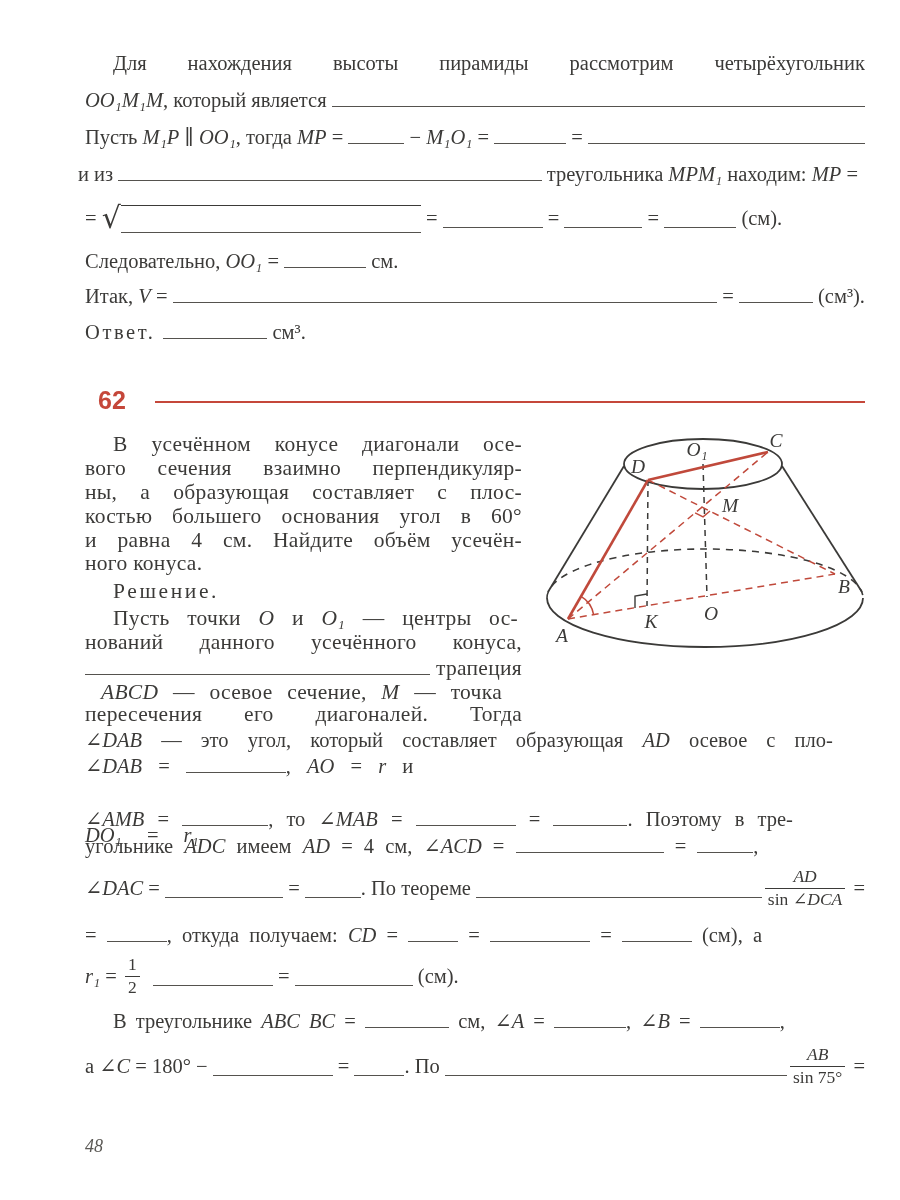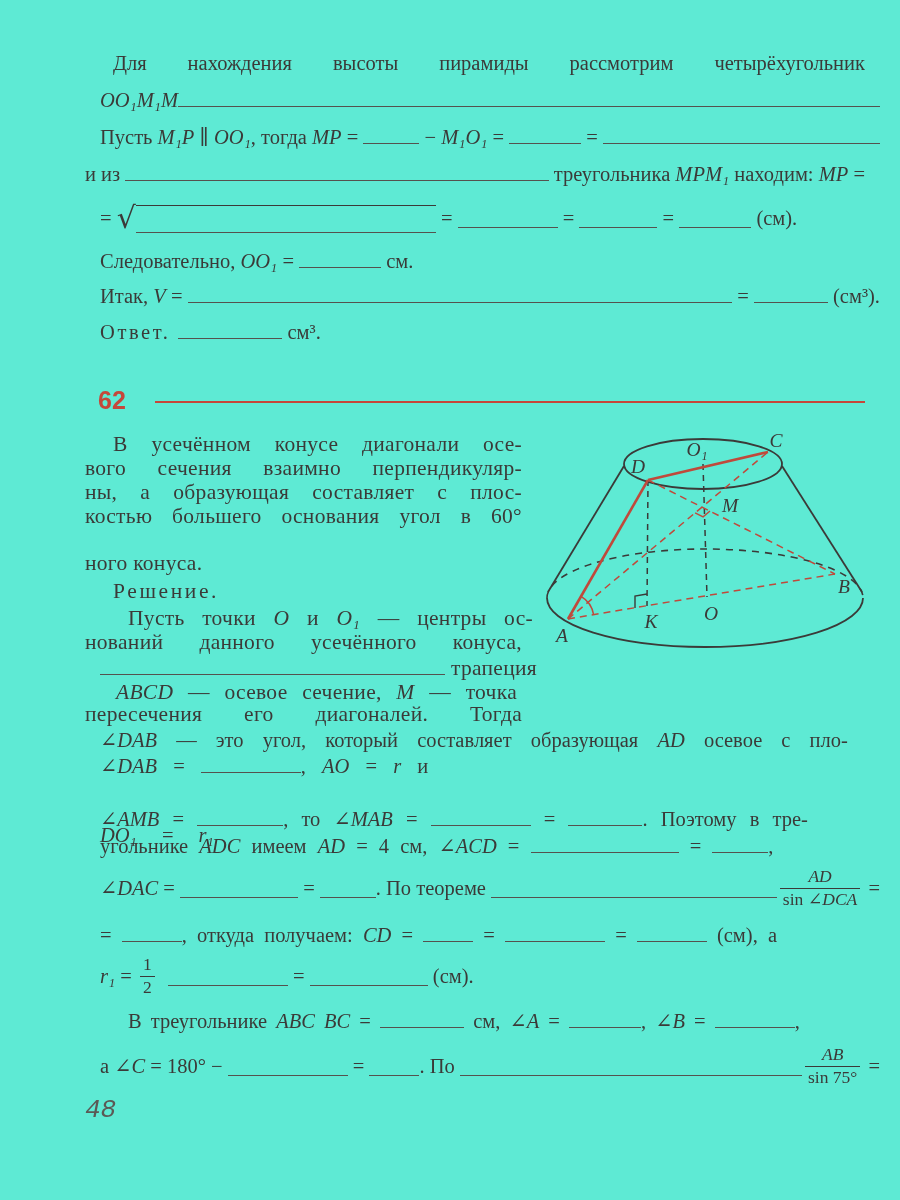--- a/index.html
+++ b/index.html
@@ -1,19 +1,19 @@
 <!DOCTYPE html>
 <html><head>
 <meta charset="utf-8">
 <style>
   html,body{margin:0;padding:0;background:#e8e6e2;}
-  .page{position:relative;width:900px;height:1200px;background:#5eead4;
+  .page{position:relative;width:900px;height:1200px;background:#ffffff;
     font-family:"Liberation Serif","DejaVu Serif","DejaVu Sans",serif;color:#3b3a38;overflow:hidden;}
   .line{position:absolute;display:flex;align-items:baseline;white-space:pre;
-    font-size:20.5px;line-height:27px;margin-left:15px;}
+    font-size:20.5px;line-height:27px;}
   .jline{position:absolute;white-space:normal;text-align:justify;text-align-last:justify;
     font-size:20.5px;line-height:27px;}
   .col{font-size:21.5px;letter-spacing:.3px;}
   .plain{position:absolute;font-size:21.5px;letter-spacing:.3px;}
   .mr{font-style:italic;}
   .tr{}
   .ls{letter-spacing:2.6px;}
   .bl{display:inline-block;height:3px;border-bottom:1.4px solid #55524e;flex:0 0 auto;}
   .bl.grow{flex:1 1 auto;min-width:50px;}
   .tall{align-items:center;}
@@ -23,48 +23,49 @@
   .fr .fn{padding:0 3px;}
   .fr .fd{border-top:1.4px solid #3b3a38;padding:0 3px;}
   .rad{display:inline-flex;align-items:flex-start;align-self:center;}
   .rad .rs{font-size:30px;line-height:36px;font-family:"DejaVu Sans",sans-serif;}
   .rad .rb{display:inline-block;height:26px;margin-top:5px;
     border-top:1.6px solid #3b3a38;border-bottom:1.4px solid #55524e;}
   .prob-head{position:absolute;left:98px;top:386px;width:767px;display:flex;align-items:center;gap:15px;}
   .prob-num{font-family:"Liberation Sans","DejaVu Sans",sans-serif;font-weight:bold;
     font-size:25px;color:#c5473a;}
   .rule{flex:1;height:2.6px;background:#c5473a;margin-left:14px;margin-top:3px;}
-  .pageno{position:absolute;left:85px;top:1095px;font-style:italic;font-size:26px;color:#5b5955;font-family:Liberation Mono, monospace;}
+  .pageno{position:absolute;left:85px;top:1136px;font-style:italic;font-size:18px;color:#5b5955;}
   .fig{position:absolute;left:525px;top:420px;}
   .fig text{font-style:italic;font-size:19.5px;fill:#3b3a38;
     font-family:"Liberation Serif","DejaVu Serif",serif;}
 </style>
 </head>
 <body>
 
 <div class="page">
 
   <div class="jline" style="left:113px;top:50px;width:752px">Для нахождения высоты пирамиды рассмотрим четырёхугольник</div>
-  <div class="line" style="left:85px;top:87px;width:780px"><span class="mr">OO₁M₁M</span><span class="bl grow"></span></div>
+  <div class="line" style="left:85px;top:87px;width:780px"><span class="mr">OO₁M₁M</span><span class="tr">, который является </span><span class="bl grow"></span></div>
   <div class="line" style="left:85px;top:124px;width:780px"><span class="tr">Пусть </span><span class="mr">M₁P</span><span class="tr"> ∥ </span><span class="mr">OO₁</span><span class="tr">, тогда </span><span class="mr">MP</span><span class="tr"> = </span><span class="bl" style="width: 56px;"></span><span class="tr"> − </span><span class="mr">M₁O₁</span><span class="tr"> = </span><span class="bl" style="width: 72px;"></span><span class="tr"> = </span><span class="bl grow"></span></div>
-  <div class="line" style="left:70px;top:161px;width:780px"><span class="tr">и из </span><span class="bl grow"></span><span class="tr"> треугольника </span><span class="mr">MPM₁</span><span class="tr"> находим: </span><span class="mr">MP</span><span class="tr"> =</span></div>
+  <div class="line" style="left:78px;top:161px;width:780px"><span class="tr">и из </span><span class="bl grow"></span><span class="tr"> треугольника </span><span class="mr">MPM₁</span><span class="tr"> находим: </span><span class="mr">MP</span><span class="tr"> =</span></div>
   <div class="line tall" style="left:85px;top:196px;width:780px;height:44px"><span class="tr">= </span><span class="rad"><span class="rs">√</span><span class="rb" style="width: 300px;"></span></span><span class="tr"> = </span><span class="bl" style="width: 100px;"></span><span class="tr"> = </span><span class="bl" style="width: 78px;"></span><span class="tr"> = </span><span class="bl" style="width: 72px;"></span><span class="tr"> (см).</span></div>
   <div class="line" style="left:85px;top:248px;width:600px"><span class="tr">Следовательно, </span><span class="mr">OO₁</span><span class="tr"> = </span><span class="bl" style="width: 82px;"></span><span class="tr"> см.</span></div>
   <div class="line" style="left:85px;top:283px;width:780px"><span class="tr">Итак, </span><span class="mr">V</span><span class="tr"> = </span><span class="bl grow"></span><span class="tr"> = </span><span class="bl" style="width: 74px;"></span><span class="tr"> (см³).</span></div>
   <div class="line" style="left:85px;top:319px;width:600px"><span class="tr ls">Ответ. </span><span class="bl" style="width: 104px;"></span><span class="tr"> см³.</span></div>
 
   <div class="prob-head">
     <span class="prob-num">62</span>
     <span class="rule"></span>
   </div>
 
   <div class="jline col" style="left:113px;top:431px;width:409px">В усечённом конусе диагонали осе-</div>
   <div class="jline col" style="left:85px;top:479px;width:437px">ны, а образующая составляет с плос-</div>
   <div class="jline col" style="left:85px;top:455px;width:437px">вого сечения взаимно перпендикуляр-</div>
   <div class="jline col" style="left:85px;top:503px;width:437px">костью большего основания угол в 60°</div>
+  <div class="jline col" style="left:85px;top:527px;width:437px">и равна 4 см. Найдите объём усечён-</div>
   <div class="plain" style="left:85px;top:551px">ного конуса.</div>
 
   <div class="plain ls" style="left:113px;top:579px">Решение.</div>
 
   <div class="line col" style="left:113px;top:605px;width:409px;word-spacing:12px"><span class="tr">Пусть точки </span><span class="mr">O</span><span class="tr"> и </span><span class="mr">O₁</span><span class="tr"> — центры ос-</span></div>
   <div class="jline col" style="left:85px;top:629px;width:437px">нований данного усечённого конуса,</div>
   <div class="line col" style="left:85px;top:655px;width:437px"><span class="bl grow"></span><span class="tr"> трапеция</span></div>
   <div class="line col" style="left:101px;top:679px;width:437px;word-spacing:9px"><span class="mr">ABCD</span><span class="tr"> — осевое сечение, </span><span class="mr">M</span><span class="tr"> — точка</span></div>
   <div class="jline col" style="left:85px;top:701px;width:437px">пересечения его диагоналей. Тогда</div>
 

